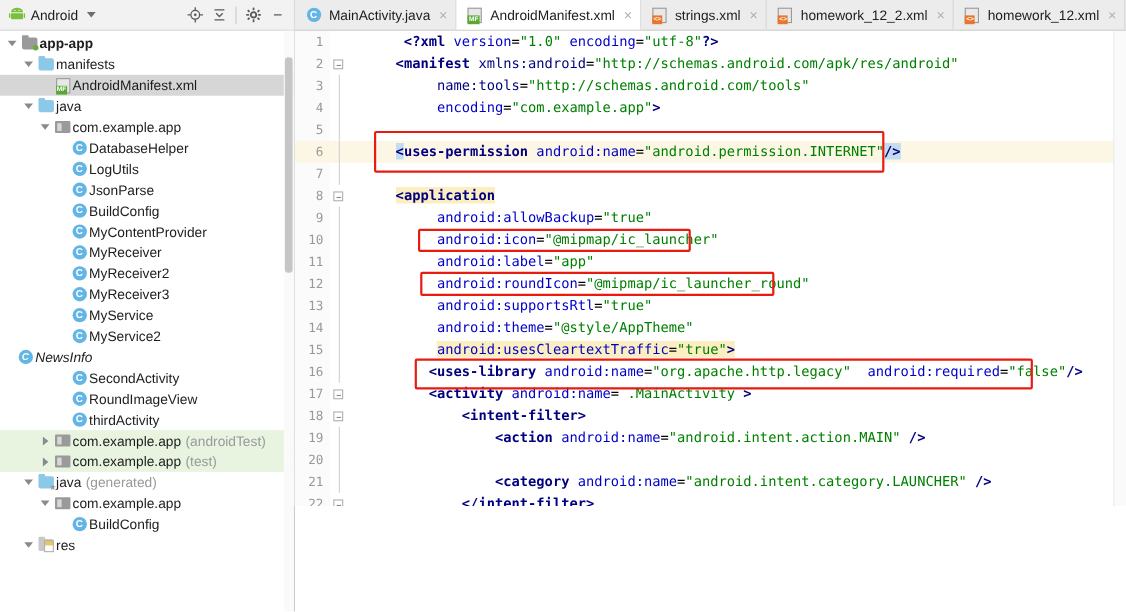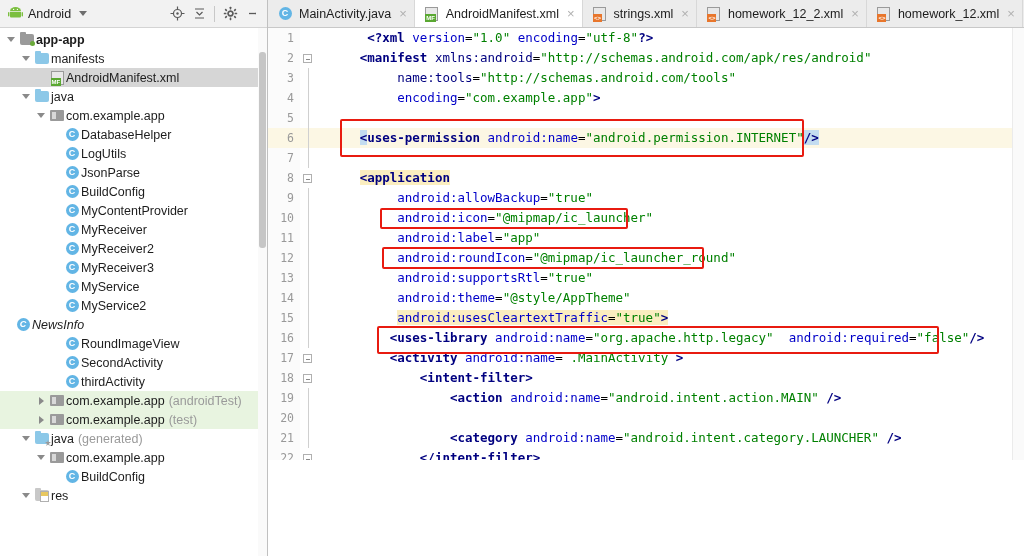--- a/index.html
+++ b/index.html
@@ -430,28 +430,28 @@
           <span class="ticon">
             <span class="ic-java"></span>
           </span>
           <span class="tlabel">NewsInfo</span>
         </div>
         <div class="trow" style="padding-left: 49px;">
           <span class="tw"></span>
           <span class="ticon">
             <span class="ic-java"></span>
           </span>
+          <span class="tlabel">SecondActivity</span>
+        </div>
+        <div class="trow" style="padding-left: 49px;">
+          <span class="tw"></span>
+          <span class="ticon">
+            <span class="ic-java"></span>
+          </span>
           <span class="tlabel">RoundImageView</span>
-        </div>
-        <div class="trow" style="padding-left: 49px;">
-          <span class="tw"></span>
-          <span class="ticon">
-            <span class="ic-java"></span>
-          </span>
-          <span class="tlabel">SecondActivity</span>
         </div>
         <div class="trow" style="padding-left: 49px;">
           <span class="tw"></span>
           <span class="ticon">
             <span class="ic-java"></span>
           </span>
           <span class="tlabel">thirdActivity</span>
         </div>
         <div class="trow greenbg" style="padding-left: 34px;">
           <span class="tw">

